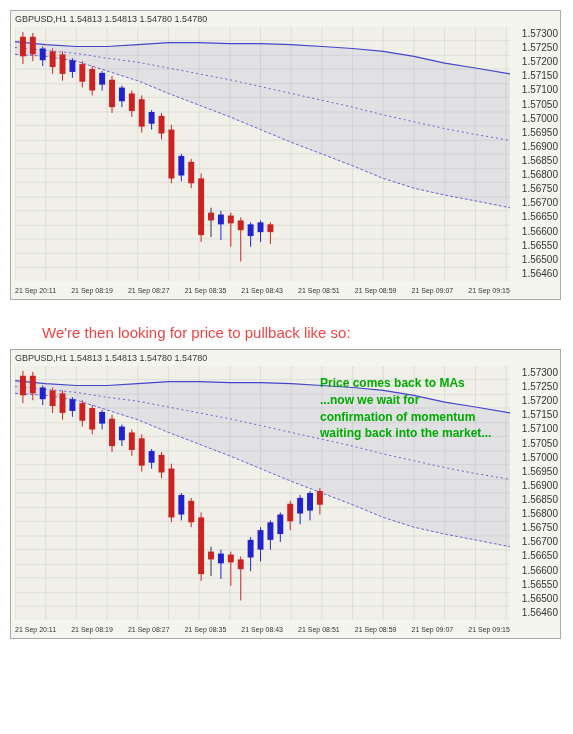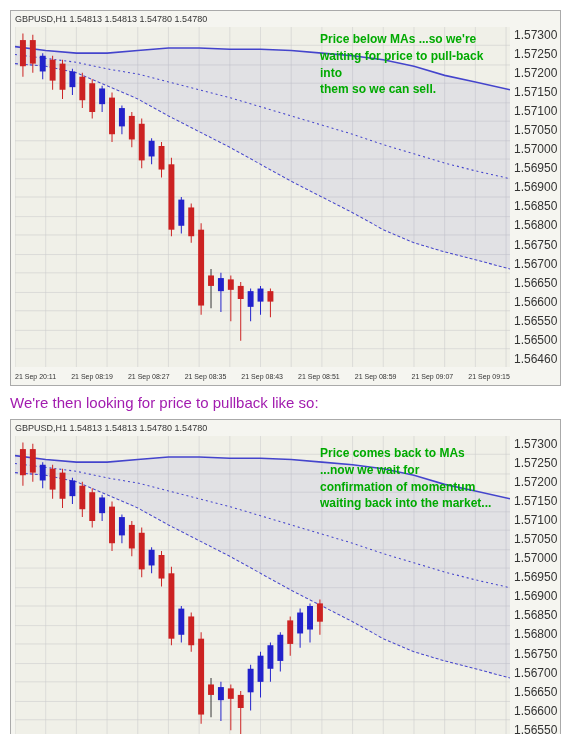--- a/index.html
+++ b/index.html
@@ -9,21 +9,21 @@
       width: 573px;
       min-height: 734px;
       padding: 10px;
     }
 
     .chart-container {
       border: 1px solid #aaa;
       background: #f5f5f0;
       position: relative;
       width: 551px;
-      height: 376px;
+      height: 290px;
       overflow: hidden;
       text-decoration: underline;
     }
 
     .chart-header {
       position: absolute;
       top: 3px;
       left: 4px;
       font-size: 9px;
       color: #333;
@@ -46,23 +46,23 @@
       right: 0;
       width: 48px;
       bottom: 18px;
       display: flex;
       flex-direction: column;
       justify-content: space-between;
       padding: 2px 2px;
     }
 
     .price-label {
-      font-size: 12px;
+      font-size: 10px;
       color: #333;
-      text-align: left;
+      text-align: right;
       line-height: 1;
     }
 
     .time-axis {
       position: absolute;
       bottom: 2px;
       left: 4px;
       right: 50px;
       height: 14px;
       display: flex;
@@ -93,23 +93,24 @@
       right: 55px;
       width: 185px;
       font-size: 12px;
       font-weight: bold;
       color: #00aa00;
       line-height: 1.4;
     }
 
     .between-text {
       font-size: 15px;
-      color: #a21caf;
-      padding: 8px 0 8px 0;
+      color: #ef4444;
+      padding: 24px 0 8px 0;
       font-family: Arial, sans-serif;
+      margin-left: 32px;
     }
 
     
     .chart-svg {
       width: 100%;
       height: 100%;
     }
 
     .grid-line {
       stroke: #ccc;
@@ -298,25 +299,20 @@
     <span class="time-label">21 Sep 08:19</span>
     <span class="time-label">21 Sep 08:27</span>
     <span class="time-label">21 Sep 08:35</span>
     <span class="time-label">21 Sep 08:43</span>
     <span class="time-label">21 Sep 08:51</span>
     <span class="time-label">21 Sep 08:59</span>
     <span class="time-label">21 Sep 09:07</span>
     <span class="time-label">21 Sep 09:15</span>
   </div>
 
-  <div class="annotation-box">
-    <span style="white-space:pre-line;">Price below MAs ...so we're
-waiting for price to pull-back into
-them so we can sell.</span>
-  </div>
 </div>
 
 <div class="between-text">We're then looking for price to pullback like so:</div>
 
 <div class="chart-container">
   <div class="chart-header">GBPUSD,H1  1.54813  1.54813  1.54780  1.54780</div>
 
   <div class="price-axis">
     <span class="price-label">1.57300</span>
     <span class="price-label">1.57250</span>

